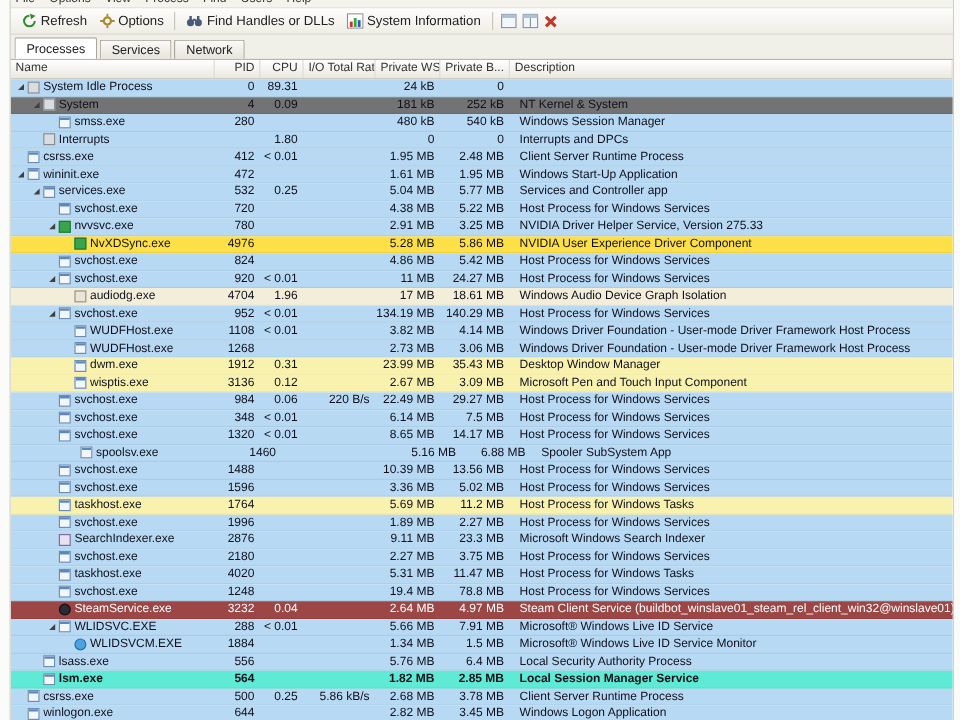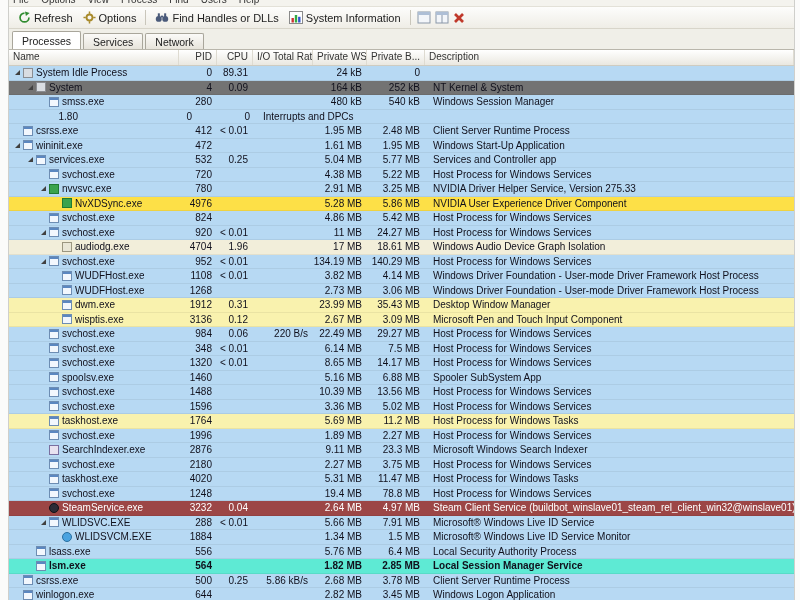--- a/index.html
+++ b/index.html
@@ -175,39 +175,45 @@
         <div class="row" style="background: #737373;">
     <div class="cell col-name name-wrap">
       <span class="tree-indent" style="width: 16px;"></span>
       <span class="expander expanded"></span>
       <span class="proc-icon ic-system"></span>
       <span class="proc-name">System</span>
     </div>
     <div class="cell col-pid num">4</div>
     <div class="cell col-cpu num">0.09</div>
     <div class="cell col-io num"></div>
-    <div class="cell col-pws num">164 kB</div>
+    <div class="cell col-pws num">181 kB</div>
     <div class="cell col-pb num">252 kB</div>
     <div class="cell col-desc desc">NT Kernel &amp; System</div>
   </div>
         <div class="row" style="background: rgb(183, 217, 243);">
     <div class="cell col-name name-wrap">
       <span class="tree-indent" style="width: 29px;"></span>
       <span class="expander"></span>
       <span class="proc-icon ic-exe"></span>
       <span class="proc-name">smss.exe</span>
     </div>
     <div class="cell col-pid num">280</div>
     <div class="cell col-cpu num"></div>
     <div class="cell col-io num"></div>
     <div class="cell col-pws num">480 kB</div>
     <div class="cell col-pb num">540 kB</div>
     <div class="cell col-desc desc">Windows Session Manager</div>
   </div>
         <div class="row" style="background: rgb(183, 217, 243);">
+    <div class="cell col-name name-wrap">
+      <span class="tree-indent" style="width: 16px;"></span>
+      <span class="expander"></span>
+      <span class="proc-icon ic-system"></span>
+      <span class="proc-name">Interrupts</span>
+    </div>
     <div class="cell col-pid num"></div>
     <div class="cell col-cpu num">1.80</div>
     <div class="cell col-io num"></div>
     <div class="cell col-pws num">0</div>
     <div class="cell col-pb num">0</div>
     <div class="cell col-desc desc">Interrupts and DPCs</div>
   </div>
         <div class="row" style="background: rgb(183, 217, 243);">
     <div class="cell col-name name-wrap">
       <span class="tree-indent" style="width: 3px;"></span>
@@ -439,21 +445,21 @@
       <span class="proc-icon ic-exe"></span>
       <span class="proc-name">svchost.exe</span>
     </div>
     <div class="cell col-pid num">1320</div>
     <div class="cell col-cpu num">&lt; 0.01</div>
     <div class="cell col-io num"></div>
     <div class="cell col-pws num">8.65 MB</div>
     <div class="cell col-pb num">14.17 MB</div>
     <div class="cell col-desc desc">Host Process for Windows Services</div>
   </div>
-        <div class="row" style="background: rgb(183, 217, 243);">
+        <div class="row" style="background: rgb(183, 217, 243); padding-left: 18px;">
     <div class="cell col-name name-wrap">
       <span class="tree-indent" style="width: 29px;"></span>
       <span class="expander"></span>
       <span class="proc-icon ic-exe"></span>
       <span class="proc-name">spoolsv.exe</span>
     </div>
     <div class="cell col-pid num">1460</div>
     <div class="cell col-cpu num"></div>
     <div class="cell col-io num"></div>
     <div class="cell col-pws num">5.16 MB</div>

